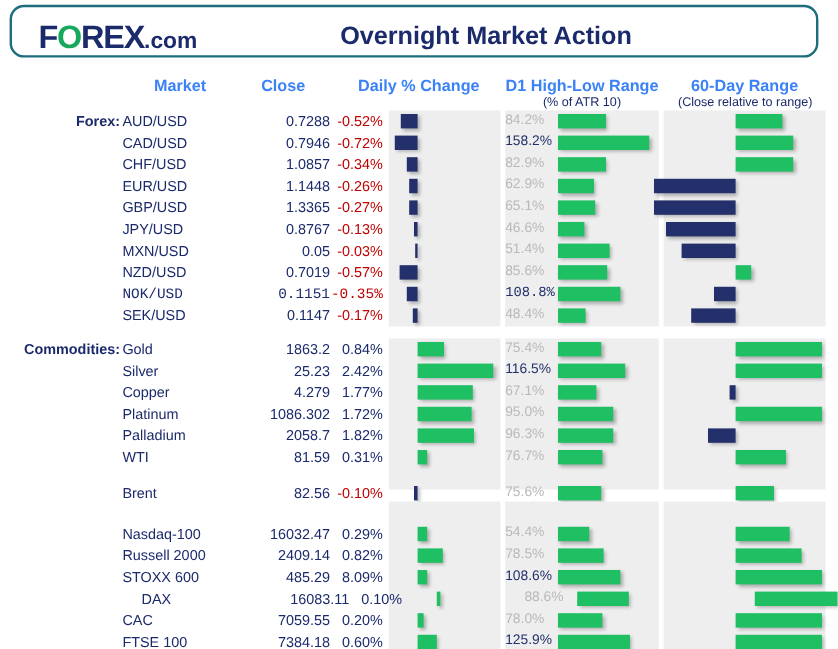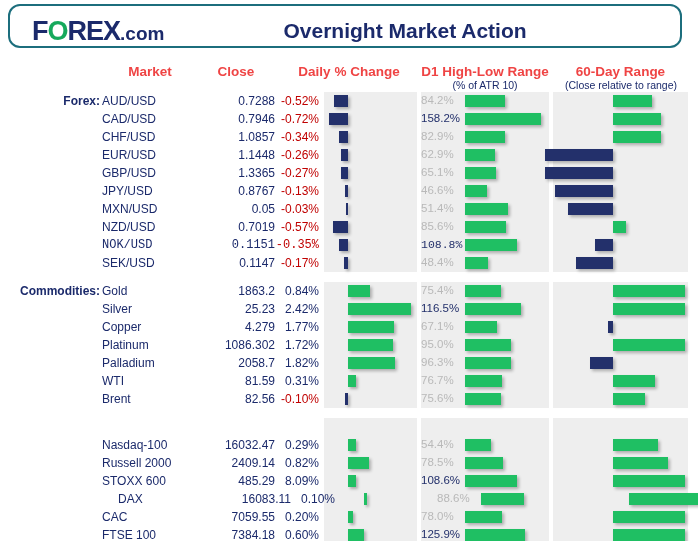--- a/index.html
+++ b/index.html
@@ -27,21 +27,21 @@
     display:inline-block;position:relative;color:#16a95c;
   }
   .logo .dotcom{font-size:19px;letter-spacing:0px;}
   .title{
     position:absolute;left:0;right:0;top:13px;
     text-align:center;font-size:21px;font-weight:bold;color:#1b2a6b;
     padding-left:120px;box-sizing:border-box;
   }
 
   
-  .colhead{position:absolute;font-weight:bold;font-size:13.5px;color:#ef4444;white-space:nowrap;}
+  .colhead{position:absolute;font-weight:bold;font-size:13.5px;color:#3b82f6;white-space:nowrap;}
   .colsub{position:absolute;font-size:10.5px;color:#1b2a6b;white-space:nowrap;}
 
   
   .body{position:absolute;left:0;top:92px;width:698px;}
   .group{position:relative;}
   .group + .group{margin-top:10px;}
 
   .row{position:relative;height:18px;}
 
   .grp-label{
@@ -253,21 +253,21 @@
         </div>
         <div class="row" style="position: absolute; left: 0px; right: 0px; top: 90px;">
           <div class="mkt">WTI</div>
           <div class="close">81.59</div>
           <div class="chg pos">0.31%</div>
           <div class="bar pos" style="left: 348px; width: 8.06px;"></div>
           <div class="d1val">76.7%</div>
           <div class="bar pos" style="left: 465px; width: 36.816px;"></div>
           <div class="bar pos" style="left: 613px; width: 41.76px;"></div>
         </div>
-        <div class="row" style="position: absolute; left: 0px; right: 0px; top: 108px;">
+        <div class="row" style="position: absolute; left: 0px; right: 0px; top: 120px;">
           <div class="mkt">Brent</div>
           <div class="close">82.56</div>
           <div class="chg neg">-0.10%</div>
           <div class="bar neg" style="left: 345.4px; width: 2.6px;"></div>
           <div class="d1val">75.6%</div>
           <div class="bar pos" style="left: 465px; width: 36.288px;"></div>
           <div class="bar pos" style="left: 613px; width: 32.4px;"></div>
         </div>
       </div>
       <div class="group" style="height: 180px;">

